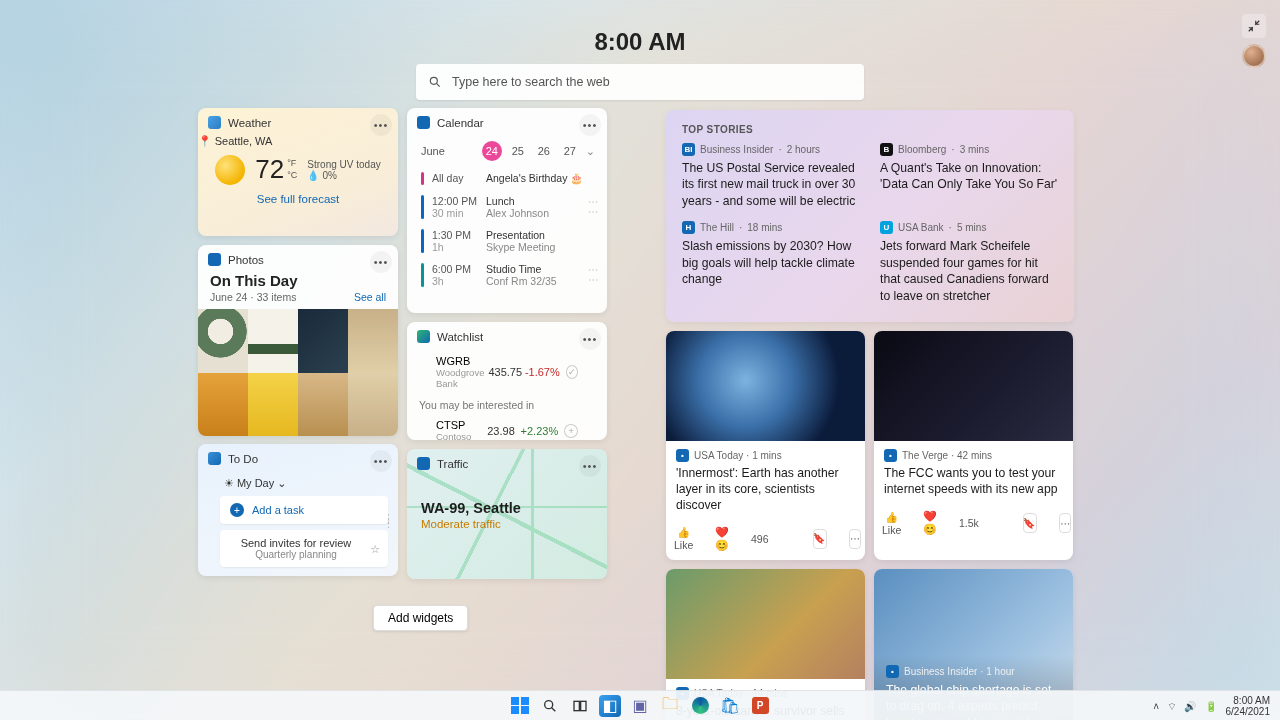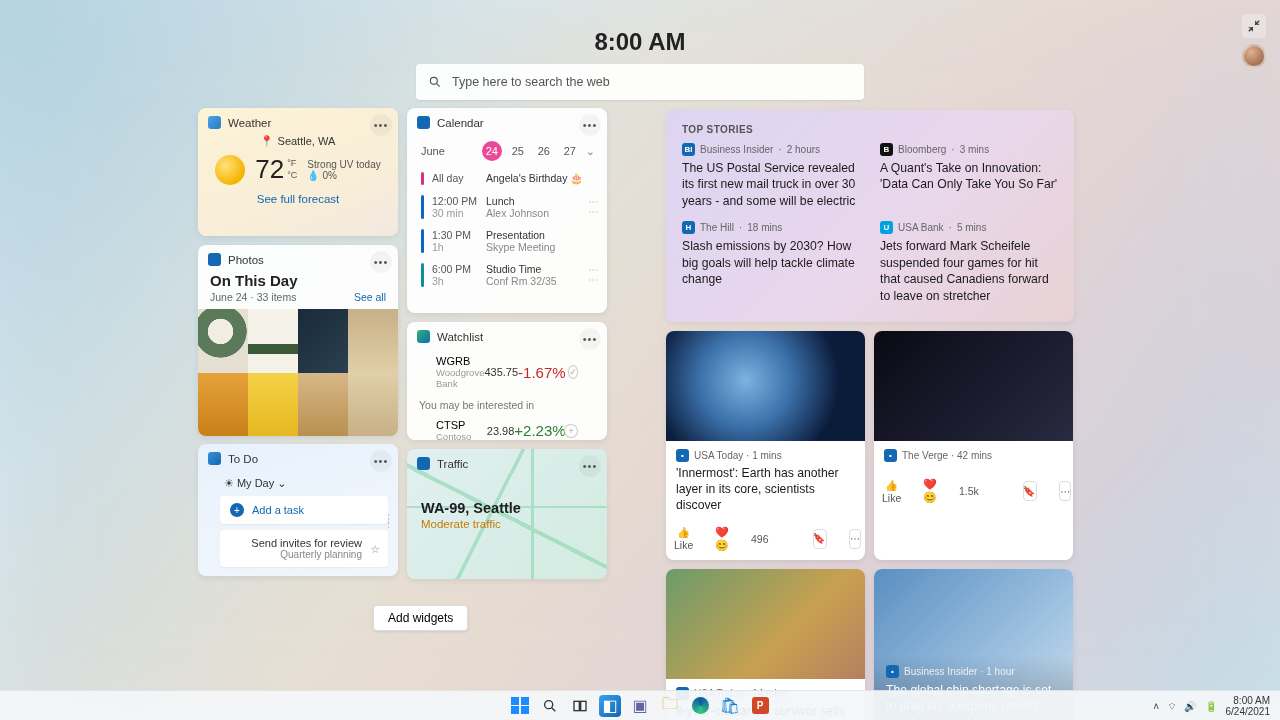--- a/index.html
+++ b/index.html
@@ -12,40 +12,40 @@
   .cols { position:absolute; top:108px; left:198px; display:flex; gap:9px; }
   .wcol { width:200px; display:flex; flex-direction:column; gap:9px; }
   .wide { width:200px; }
   .card { background:rgba(255,255,255,.93); border-radius:8px; box-shadow:0 2px 6px rgba(0,0,0,.08); position:relative; font-size:11px; }
   .cardhead { display:flex; align-items:center; padding:8px 10px; font-size:11.5px; color:#333; }
   .cardhead .ico { width:13px; height:13px; margin-right:7px; border-radius:3px; }
   .more { position:absolute; top:6px; right:6px; width:22px; height:22px; border-radius:11px; background:rgba(0,0,0,.04); display:flex; align-items:center; justify-content:center; color:#555; cursor:pointer; }
   .more span { font-size:11px; letter-spacing:1px; }
   
   .weather { background:linear-gradient(160deg,#fdf3d6,#f8edd8 70%,#f2e8e0); height:128px; }
-  .wloc { text-align:center; font-size:11px; color:#333; margin-top:-2px; }
+  .wloc { text-align:left; font-size:11px; color:#333; margin-top:-2px; }
   .wmain { display:flex; align-items:center; justify-content:center; gap:10px; margin-top:6px; }
   .sun { width:30px; height:30px; border-radius:50%; background:radial-gradient(circle at 35% 35%,#ffe27a,#f4b400 70%); }
   .temp { font-size:26px; font-weight:300; color:#222; display:flex; align-items:flex-start; }
   .temp small { font-size:9px; line-height:12px; padding:3px 0 0 3px; color:#555; }
   .wside { font-size:10px; color:#555; }
   .forecast { text-align:center; color:#1268b3; font-size:11.5px; padding-top:8px; }
   
   .photos { height:190px; }
   .ptitle { padding:0 12px; font-size:15px; font-weight:600; color:#222; margin-top:-2px; }
   .psub { display:flex; justify-content:space-between; padding:2px 12px 6px 12px; font-size:10.5px; color:#666; }
   .psub a { color:#1268b3; text-decoration:none; }
   .pgrid { display:grid; grid-template-columns:repeat(4,1fr); gap:0; height:127px; border-radius:0 0 8px 8px; overflow:hidden; }
   .pgrid div { background:#d8c8a8; }
   
   .todo { background:linear-gradient(165deg,#e8f2fc,#f2f6fc); height:132px; }
   .myday { padding:4px 12px 6px 26px; font-size:11px; color:#333; }
   .addtask, .taskrow { background:#fff; border-radius:4px; margin:0 10px 6px 22px; padding:7px 10px; display:flex; align-items:center; font-size:11px; color:#1268b3; box-shadow:0 1px 2px rgba(0,0,0,.06); }
   .addtask .plus { width:14px; height:14px; border-radius:50%; background:#1268b3; color:#fff; font-size:10px; display:flex; align-items:center; justify-content:center; margin-right:8px; }
-  .taskrow { color:#333; flex-direction:column; align-items:flex-end; position:relative; padding-right:26px; }
+  .taskrow { color:#333; flex-direction:column; align-items:center; position:relative; padding-right:26px; }
   .taskrow .tsub { color:#888; font-size:10px; }
   .taskrow .star { position:absolute; right:8px; top:50%; transform:translateY(-50%); color:#999; }
   
   .calendar { height:205px; }
   .calhead { display:flex; align-items:center; gap:6px; padding:4px 12px 6px 14px; font-size:11px; }
   .daypill { width:20px; height:20px; border-radius:50%; display:flex; align-items:center; justify-content:center; color:#555; }
   .daypill.sel { background:#ec4899; color:#fff; }
   .evt { display:flex; gap:8px; padding:5px 12px 5px 14px; font-size:10.5px; position:relative; }
   .evt .bar { width:3px; border-radius:2px; background:#0a66c2; }
   .evt .bar.pink { background:#d63384; }
@@ -54,21 +54,21 @@
   .evt .time div:nth-child(2){ color:#999; }
   .evt .body { color:#333; }
   .evt .body div:nth-child(2){ color:#888; }
   .evtdots { position:absolute; right:8px; top:50%; transform:translateY(-50%); color:#bbb; font-size:10px; letter-spacing:0px; writing-mode:vertical-rl; }
   
   .watch { height:118px; }
   .wlrow { display:flex; align-items:center; padding:4px 29px; font-size:11px; }
   .wlname { flex:1; }
   .wlname .sub { color:#999; font-size:9.5px; }
   .wlprice { width:44px; text-align:right; color:#333; }
-  .wlchg { width:44px; text-align:left; font-size:15px; }
+  .wlchg { width:44px; text-align:right; font-size:11px; }
   .wlchg.down { color:#c62828; } .wlchg.up { color:#2e7d32; }
   .wlcircle { width:14px; height:14px; border-radius:50%; border:1px solid #ccc; margin-left:6px; color:#aaa; font-size:9px; display:flex; align-items:center; justify-content:center; }
   .wlnote { padding:6px 12px 4px 12px; color:#777; font-size:10.5px; }
   
   .traffic { height:130px; background:linear-gradient(135deg,#dfeef2,#d4ede2); overflow:hidden; }
   .troute { padding:22px 14px 0 14px; font-size:14.5px; font-weight:600; color:#1c1c1c; }
   .tstat { padding:2px 14px; font-size:11.5px; color:#c77a00; }
   .mapfake { position:absolute; inset:0; opacity:.45; background:
     linear-gradient(27deg,transparent 48%,#6fcf97 48% 50%,transparent 50%),
     linear-gradient(117deg,transparent 43%,#6fcf97 43% 44.5%,transparent 44.5%),
@@ -352,20 +352,21 @@
           <span>496</span>
           <span class="sp"></span>
           <span class="rbtn">🔖</span>
           <span class="rbtn">⋯</span>
         </div>
           </div>
           <div class="ncard">
             <div class="nimg" style="background:linear-gradient(135deg,#0a0a14,#1c1c30 60%,#2a2a40)"></div>
         <div class="ncap">
           <div class="tsrc"><span class="badge">•</span>The Verge · 42 mins</div>
+          <div class="ttitle">The FCC wants you to test your internet speeds with its new app</div>
         </div>
         <div class="nfoot">
           <button class="likebtn">👍 Like</button>
           <span class="react">❤️😊</span>
           <span>1.5k</span>
           <span class="sp"></span>
           <span class="rbtn">🔖</span>
           <span class="rbtn">⋯</span>
         </div>
           </div>

